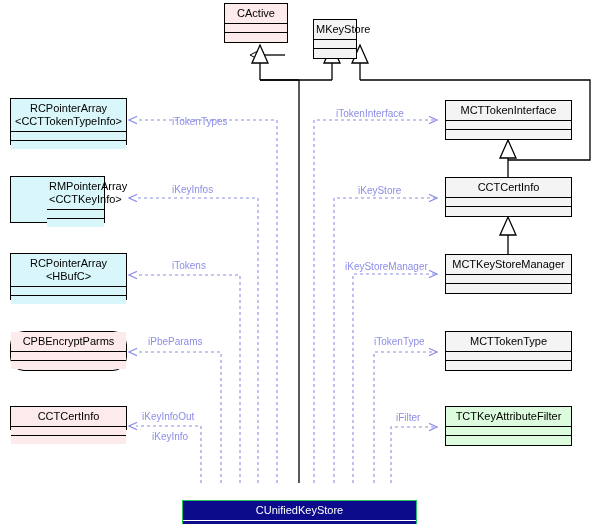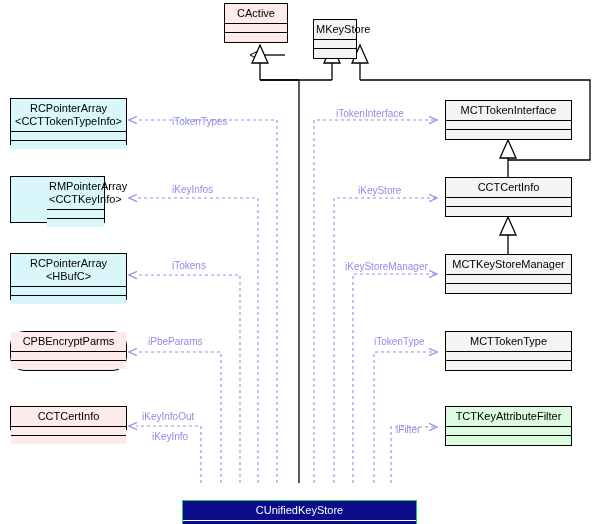--- a/index.html
+++ b/index.html
@@ -238,15 +238,15 @@
   <span class="edge-label" style="left:172px; top:184px;">iKeyInfos</span>
   <span class="edge-label" style="left:172px; top:260px;">iTokens</span>
   <span class="edge-label" style="left:148px; top:336px;">iPbeParams</span>
   <span class="edge-label" style="left:142px; top:411px;">iKeyInfoOut</span>
   <span class="edge-label" style="left:152px; top:431px;">iKeyInfo</span>
 
   <span class="edge-label" style="left:336px; top:108px;">iTokenInterface</span>
   <span class="edge-label" style="left:358px; top:185px;">iKeyStore</span>
   <span class="edge-label" style="left:345px; top:261px;">iKeyStoreManager</span>
   <span class="edge-label" style="left:374px; top:336px;">iTokenType</span>
-  <span class="edge-label" style="left:396px; top:412px;margin-top:12px;">iFilter</span>
+  <span class="edge-label" style="left:396px; top:412px;">iFilter</span>
 
 </div>
 
 </body></html>

